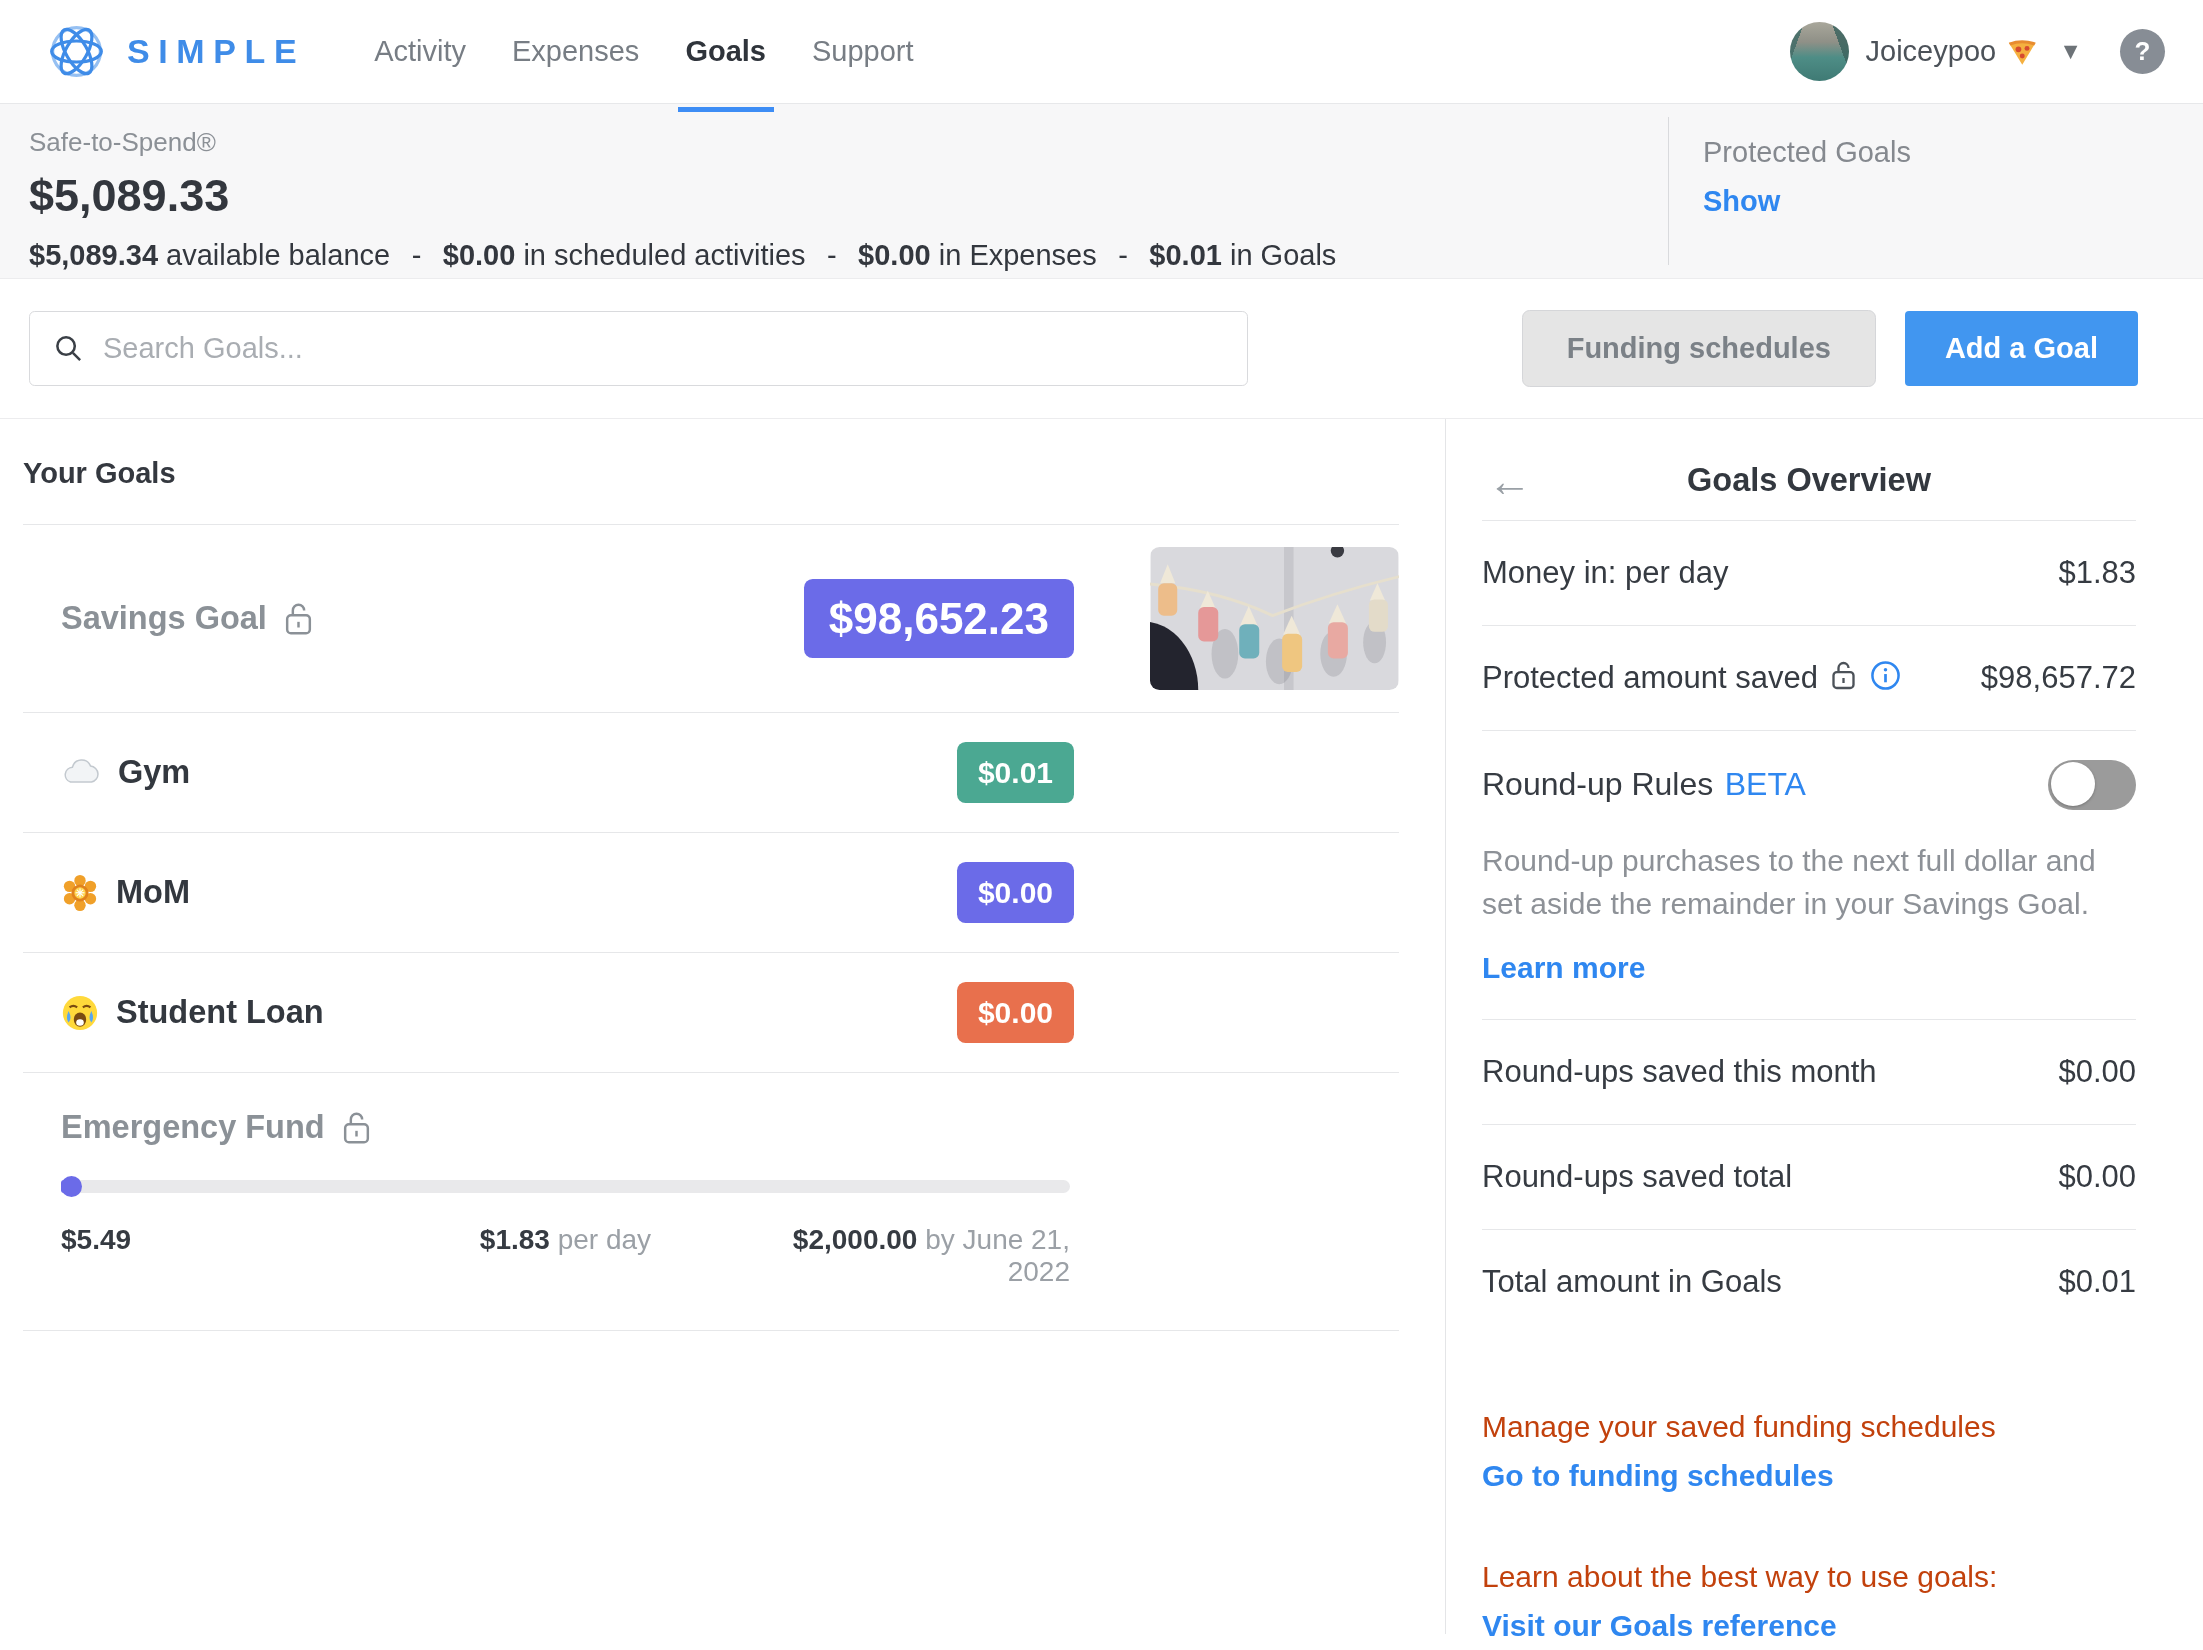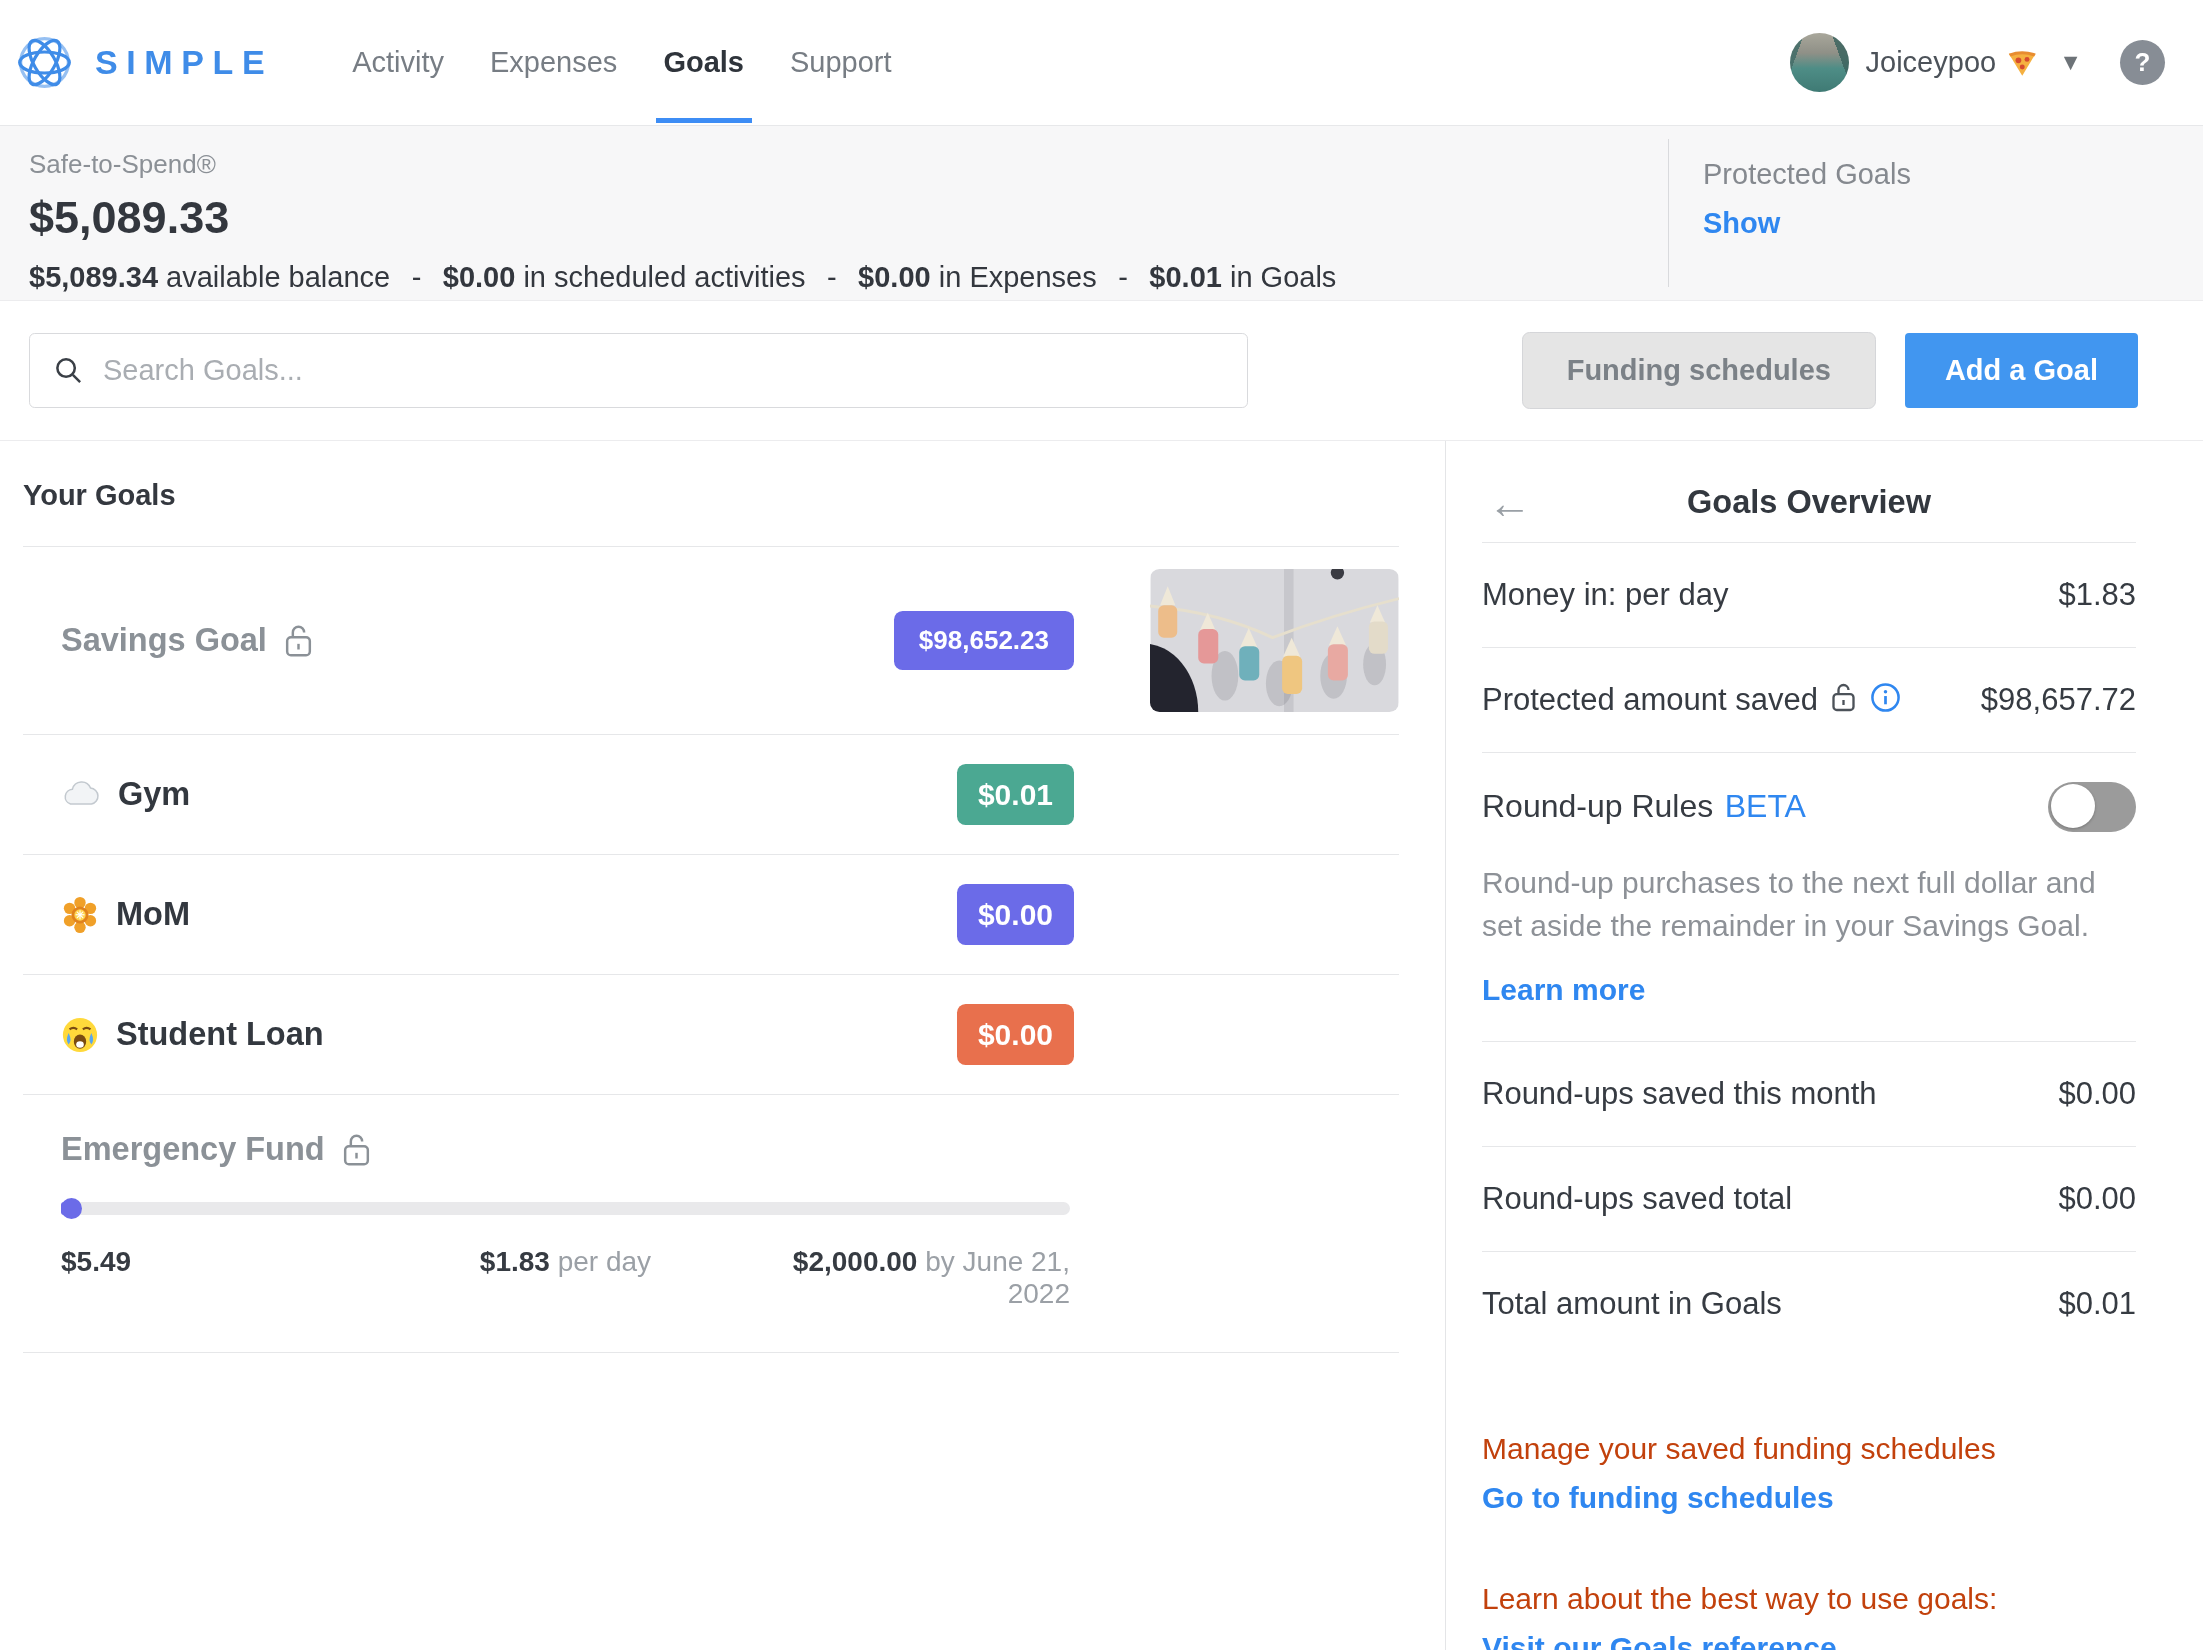--- a/index.html
+++ b/index.html
@@ -1,21 +1,21 @@
 <!DOCTYPE html>
 <html><head>
 <meta charset="utf-8">
 <style>
   html,body{margin:0;padding:0;background:#fff;}
   .app{width:2203px;height:1651px;position:relative;background:#fff;
        font-family:"Liberation Sans",sans-serif;color:#33383f;overflow:hidden;}
 
   
-  .nav{height:126px;display:flex;align-items:center;padding:0 38px 0 13px;
-       border-bottom:1px solid #e7e8ea;box-sizing:border-box;background:#fff;gap:10px;}
+  .nav{height:104px;display:flex;align-items:center;padding:0 38px 0 45px;
+       border-bottom:1px solid #e7e8ea;box-sizing:border-box;background:#fff;}
   .brand{display:flex;align-items:center;cursor:pointer;}
   .brand-word{margin-left:19px;font-size:34px;font-weight:bold;color:#3f8ce8;letter-spacing:8.6px;}
   .nav-tabs{display:flex;align-items:stretch;height:121px;margin-left:46px;}
   .nav-item{position:relative;display:flex;align-items:center;height:121px;
             margin:0 23px;font-size:29px;color:#777d84;cursor:pointer;}
   .nav-item.active{color:#2f343b;font-weight:bold;}
   .nav-item.active::after{content:"";position:absolute;left:-7.6px;right:-7.6px;bottom:0;
             height:4.8px;background:#3d8df5;}
   .nav-right{margin-left:auto;display:flex;align-items:center;}
   .avatar{width:59px;height:59px;border-radius:50%;overflow:hidden;cursor:pointer;
@@ -66,21 +66,21 @@
             padding:38px 46px 0 23px;}
   .goals-heading{font-size:29px;font-weight:bold;color:#34383f;margin:0 0 34px 0;}
   .goal-row{display:flex;align-items:center;border-top:1px solid #e6e7e9;cursor:pointer;}
   .row-savings{height:187px;}
   .row-small{height:119px;}
   .g-name{display:flex;align-items:center;gap:17px;padding-left:38px;
           font-size:32.5px;font-weight:bold;color:#33383f;}
   .g-name.protected{color:#8b9197;}
   .g-emoji{display:flex;align-items:center;}
   .badge{color:#fff;font-weight:bold;border-radius:8.6px;margin-left:auto;text-align:center;}
-  .badge-lg{font-size:26px;padding:14.3px 25px;}
+  .badge-lg{font-size:44px;padding:14.3px 25px;}
   .badge-sm{font-size:30px;padding:13.4px 21px;min-width:69px;}
   .badge-purple{background:#6b6be8;}
   .badge-green{background:#4ba892;}
   .badge-orange{background:#e8704d;}
   .right-slot{width:325px;display:flex;justify-content:flex-end;align-items:center;}
   .goal-photo{width:249px;height:143px;border-radius:9.6px;overflow:hidden;display:block;}
 
   .row-emergency{display:block;border-top:1px solid #e6e7e9;border-bottom:1px solid #e6e7e9;
                  padding:36px 0 42px 38px;cursor:pointer;}
   .progress-track{position:relative;width:1009px;height:13.4px;border-radius:6.7px;

